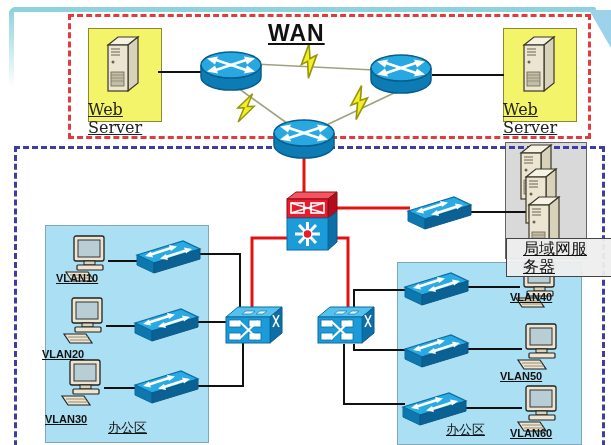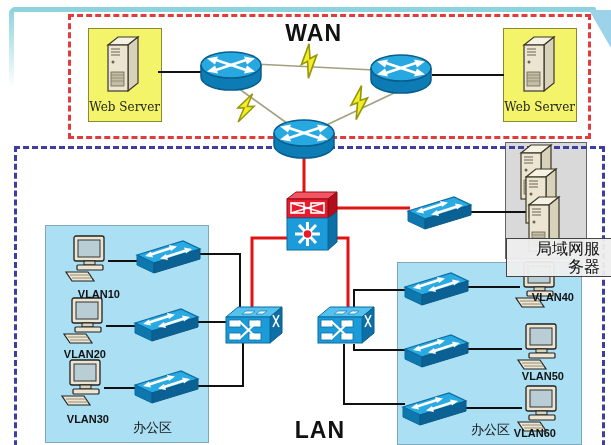--- a/index.html
+++ b/index.html
@@ -17,30 +17,30 @@
   #ws-right-box{left:503px;top:28px;}
   #rack-box{left:505px;top:142px;width:80px;height:115px;background:#d9d9d9;border:1px solid #666;}
   #office-left-box{left:45px;top:225px;width:162px;height:216px;background:#abdff3;border:1px solid #7fa8b8;}
   #office-right-box{left:397px;top:262px;width:183px;height:181px;background:#abdff3;border:1px solid #7fa8b8;}
   
   #wan-zone{left:68px;top:14px;width:517px;height:119px;border:3px dashed #e23b3b;z-index:3;}
   #lan-zone{left:14px;top:146px;width:585px;height:312px;border:3px dashed #3d3da2;z-index:3;}
   
   #net{left:0;top:0;z-index:4;}
   
-  .lbl{z-index:5;color:#111;text-align:right;line-height:1.1;}
+  .lbl{z-index:5;color:#111;text-align:left;line-height:1.1;text-decoration:underline;}
   .zone-title{font-size:23px;font-weight:bold;letter-spacing:1px;}
   #wan-title{left:268px;top:21px;width:74px;}
   #lan-title{left:265px;top:418px;width:80px;}
-  .ws-lbl{font-family:"DejaVu Serif",serif;font-size:12px;color:#222;width:72px;}
+  .ws-lbl{font-family:"DejaVu Serif",serif;font-size:16px;color:#222;width:72px;}
   #ws-left-lbl{left:88px;top:101px;}
   #ws-right-lbl{left:503px;top:101px;}
   .vlan{font-size:11px;font-weight:bold;width:64px;}
-  #vlan10{left:56px;top:288px;} #vlan20{left:42px;top:348px;} #vlan30{left:45px;top:413px;}
-  #vlan40{left:510px;top:291px;} #vlan50{left:500px;top:370px;} #vlan60{left:492px;top:427px;}
+  #vlan10{left:56px;top:272px;} #vlan20{left:42px;top:348px;} #vlan30{left:45px;top:413px;}
+  #vlan40{left:510px;top:291px;} #vlan50{left:500px;top:370px;} #vlan60{left:510px;top:427px;}
   .office{font-size:13px;width:64px;}
   #office-left-lbl{left:108px;top:421px;}
   #office-right-lbl{left:446px;top:423px;}
   #rack-lbl{left:506px;top:238px;width:77px;font-size:16px;background:rgba(238,238,238,.95);border:1px solid #444;padding:1px 16px;}
 </style>
 </head>
 <body>
 
 <div id="stage">
 
@@ -215,21 +215,20 @@
     <use href="#ic-dist" x="317" y="305"></use>
     <use href="#ic-pc" x="64" y="236"></use>
     <use href="#ic-pc" x="62" y="298"></use>
     <use href="#ic-pc" x="60" y="360"></use>
     <use href="#ic-pc" x="514" y="262"></use>
     <use href="#ic-pc" x="516" y="324"></use>
     <use href="#ic-pc" x="516" y="386"></use>
   </svg>
 
   <div class="abs lbl zone-title" id="wan-title">WAN</div>
-  <div class="abs lbl zone-title" id="lan-title">LAN</div>
   <div class="abs lbl ws-lbl" id="ws-left-lbl">Web Server</div>
   <div class="abs lbl ws-lbl" id="ws-right-lbl">Web Server</div>
   <div class="abs lbl" id="rack-lbl">局域网服务器</div>
   <div class="abs lbl vlan" id="vlan10">VLAN10</div>
   <div class="abs lbl vlan" id="vlan20">VLAN20</div>
   <div class="abs lbl vlan" id="vlan30">VLAN30</div>
   <div class="abs lbl vlan" id="vlan40">VLAN40</div>
   <div class="abs lbl vlan" id="vlan50">VLAN50</div>
   <div class="abs lbl vlan" id="vlan60">VLAN60</div>
   <div class="abs lbl office" id="office-left-lbl">办公区</div>

